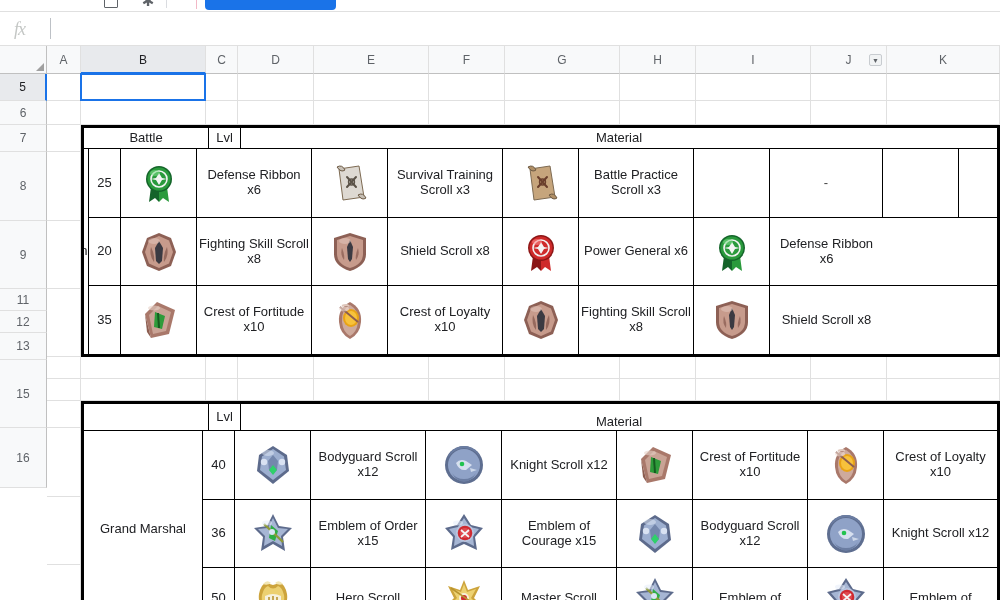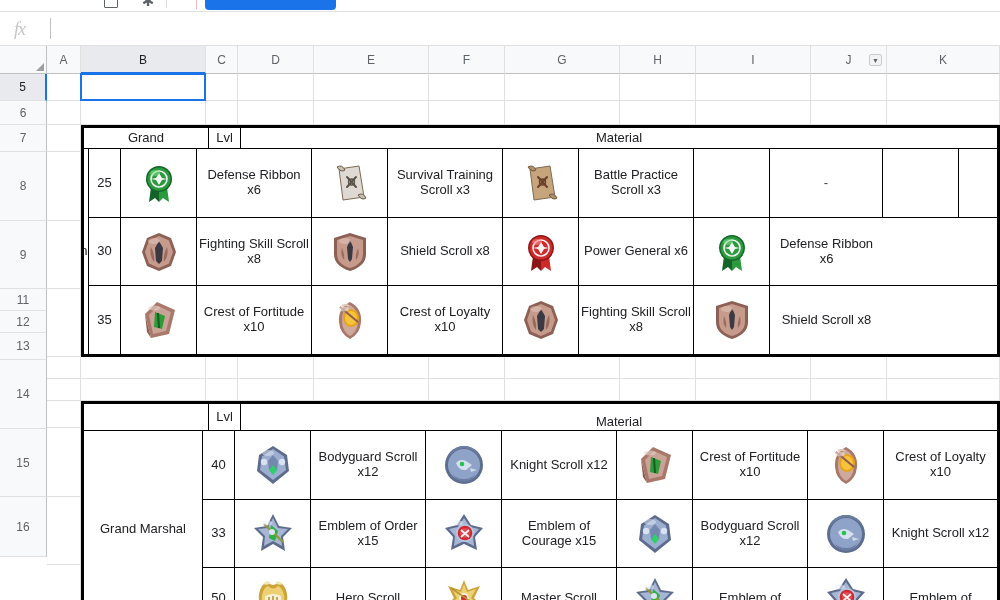--- a/index.html
+++ b/index.html
@@ -278,37 +278,34 @@
       </div>
       <div class="row-h" style="height: 22px;">
         <span>11</span>
       </div>
       <div class="row-h" style="height: 22px;">
         <span>12</span>
       </div>
       <div class="row-h" style="height: 27px;">
         <span>13</span>
       </div>
-      <div class="row-h" style="height: 69px;">
-        <span>14</span>
-      </div>
       <div class="row-h" style="height: 68px;">
         <span>15</span>
       </div>
       <div class="row-h" style="height: 60px;">
         <span>16</span>
       </div>
     </div>
 
   <div class="cells" id="cells">
     <div class="active-cell" id="active-cell" style="left: 33px; top: -1px; width: 126px; height: 28px;"></div>
 
     <div class="dtable" id="table1" style="left: 34px; top: 51px; width: 919px; height: 232px;">
         <div class="trow" style="height: 27px;">
-          <div class="dcell hdr" style="width: 125px;">Grand</div>
+          <div class="dcell hdr" style="width: 125px;">Battle</div>
           <div class="dcell hdr" style="width: 32px;">Lvl</div>
           <div class="dcell hdr" style="flex: 1 1 auto;">Material</div>
         </div>
         <div style="display: flex; flex: 1 1 auto;">
           <div class="dcell class-cell" style="width: 125px; border-right: 1px solid rgb(0, 0, 0);">General</div>
           <div style="flex: 1 1 auto; display: flex; flex-direction: column;">
             <div class="trow" style="height: 69px;">
               <div class="dcell" style="width: 32px;">25</div>
               <div class="dcell icon-cell" style="width: 76px;">
                 <svg class="gicon" viewBox="0 0 44 44">
@@ -341,21 +338,21 @@
     <circle cx="23.5" cy="21" r="3" fill="none" stroke="#6a3f2c" stroke-width="1.4"></circle>
   </svg>
               </div>
               <div class="dcell" style="width: 115px;">Battle Practice Scroll x3</div>
               <div class="dcell icon-cell" style="width: 76px;"></div>
               <div class="dcell dash" style="width: 113px;">-</div>
               <div class="dcell icon-cell" style="width: 76px;"></div>
               <div class="dcell dash" style="width: 115px;">-</div>
             </div>
             <div class="trow" style="height: 68px;">
-              <div class="dcell" style="width: 32px;">30</div>
+              <div class="dcell" style="width: 32px;">20</div>
               <div class="dcell icon-cell" style="width: 76px;">
                 <svg class="gicon" viewBox="0 0 44 44">
     <polygon points="22,3 34,8 39,22 34,36 22,41 10,36 5,22 10,8" fill="#8d6055"></polygon>
     <polygon points="22,6 32,10.5 36,22 32,33.5 22,38 12,33.5 8,22 12,10.5" fill="#c79b8c"></polygon>
     <path d="M22 11 L26 18 L25 31 L22 34 L19 31 L18 18 Z" fill="#3b3a42"></path>
     <path d="M14 17 Q18 25 17 32 Q12 26 14 17 Z" fill="#8d6055" opacity=".85"></path>
     <path d="M30 17 Q26 25 27 32 Q32 26 30 17 Z" fill="#8d6055" opacity=".85"></path>
     <ellipse cx="17" cy="11" rx="6" ry="3" fill="#e8cfc6" opacity=".45"></ellipse>
   </svg>
               </div>
@@ -501,21 +498,21 @@
     <ellipse cx="23" cy="20" rx="8" ry="9" fill="#e8a317"></ellipse>
     <ellipse cx="23" cy="20" rx="6" ry="7" fill="#f7c23c"></ellipse>
     <path d="M12 9 L30 24" stroke="#8c5d50" stroke-width="2" fill="none"></path>
     <path d="M14 8 Q18 6 21 8" stroke="#dfc7bc" stroke-width="2" fill="none"></path>
     <ellipse cx="16" cy="11" rx="5" ry="2.4" fill="#f0ded6" opacity=".6"></ellipse>
   </svg>
               </div>
               <div class="dcell" style="width: 113px;">Crest of Loyalty x10</div>
             </div>
             <div class="trow" style="height: 68px;">
-              <div class="dcell" style="width: 32px;">33</div>
+              <div class="dcell" style="width: 32px;">36</div>
               <div class="dcell icon-cell" style="width: 76px;">
                 <svg class="gicon" viewBox="0 0 44 44">
     <polygon points="22,2 28,14 41,16 32,25 34,39 22,32 10,39 12,25 3,16 16,14" fill="#5d6b8c"></polygon>
     <polygon points="22,6 27,16 37,17 30,24 31,34 22,29 13,34 14,24 7,17 17,16" fill="#a6b6d4"></polygon>
     <path d="M20 13 L27 19 L24 29 L18 26 Z" fill="#2fae46"></path>
     <path d="M13 12 L32 30" stroke="#8d9a38" stroke-width="2.4" fill="none"></path>
     <circle cx="21" cy="20" r="3" fill="#d9e5f5"></circle>
     <ellipse cx="16" cy="11" rx="5" ry="2.5" fill="#e5edfa" opacity=".55"></ellipse>
   </svg>
               </div>

